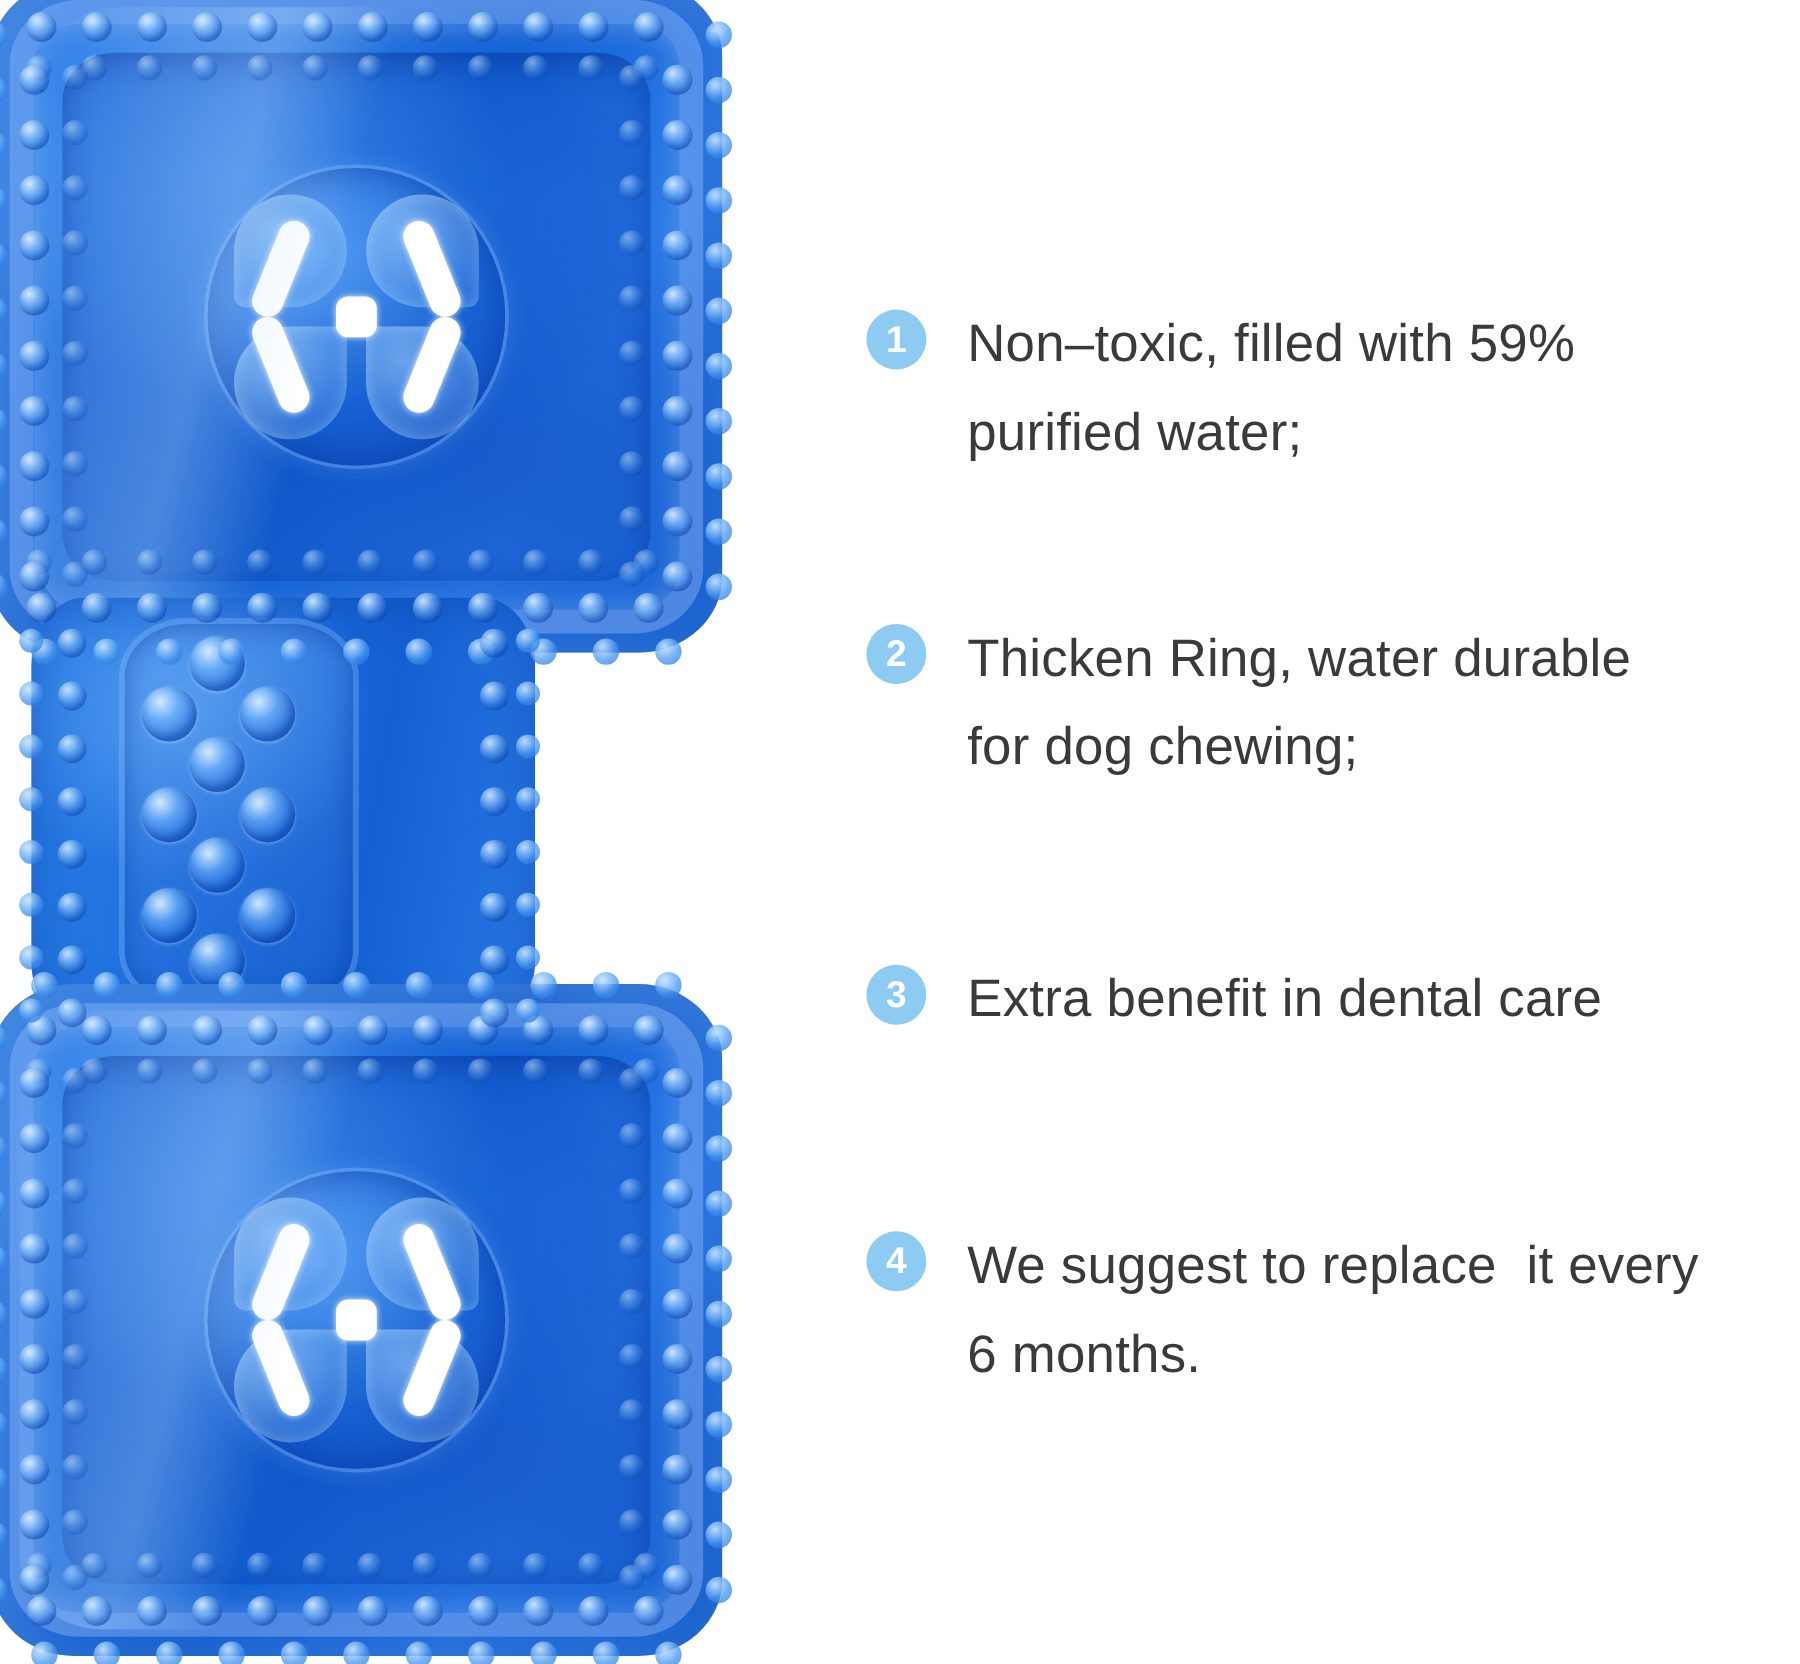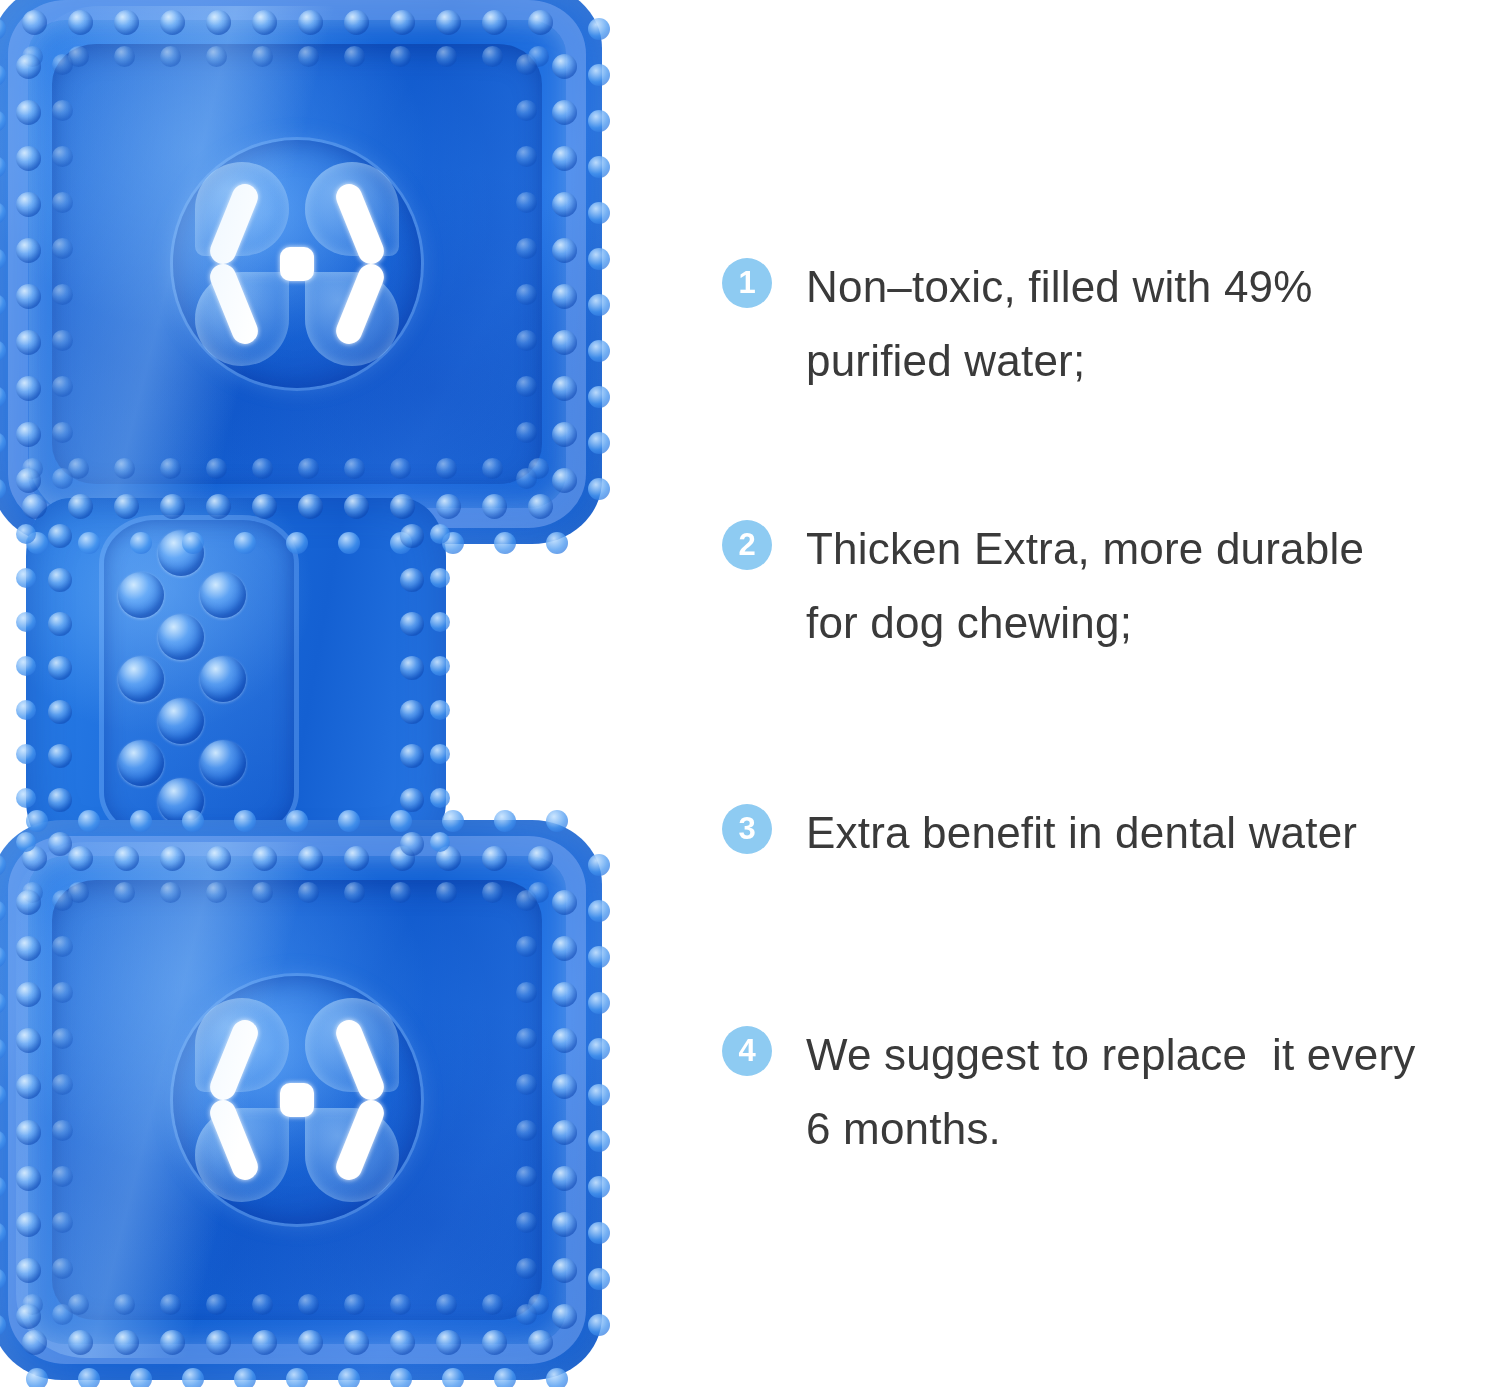--- a/index.html
+++ b/index.html
@@ -523,33 +523,33 @@
           <div class="edgebump" style="left: 500px; top: 874px; width: 20px; height: 20px;"></div>
         </div>
 
     </div>
   </div>
 
   <div class="features">
 
     <div class="feature f1">
       <div class="badge">1</div>
-      <div class="ftext">Non–toxic, filled with 49%
+      <div class="ftext">Non–toxic, filled with 59%
 purified water;</div>
     </div>
 
     <div class="feature f2">
       <div class="badge">2</div>
-      <div class="ftext">Thicken Extra, more durable
+      <div class="ftext">Thicken Ring, water durable
 for dog chewing;</div>
     </div>
 
     <div class="feature f3">
       <div class="badge">3</div>
-      <div class="ftext">Extra benefit in dental water</div>
+      <div class="ftext">Extra benefit in dental care</div>
     </div>
 
     <div class="feature f4">
       <div class="badge">4</div>
       <div class="ftext">We suggest to replace  it every
 6 months.</div>
     </div>
 
   </div>
 </div>

